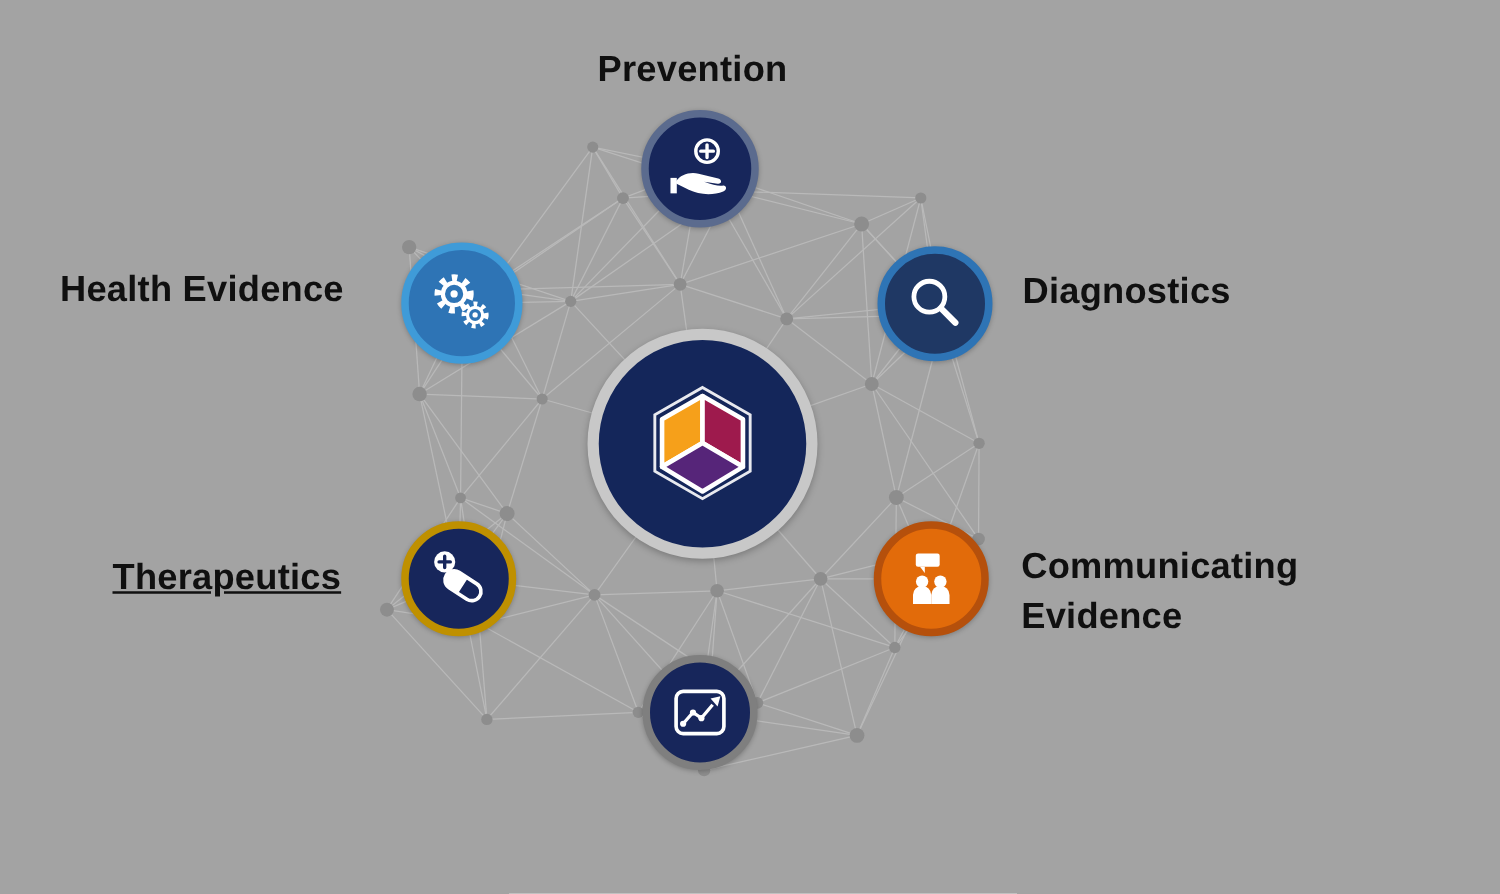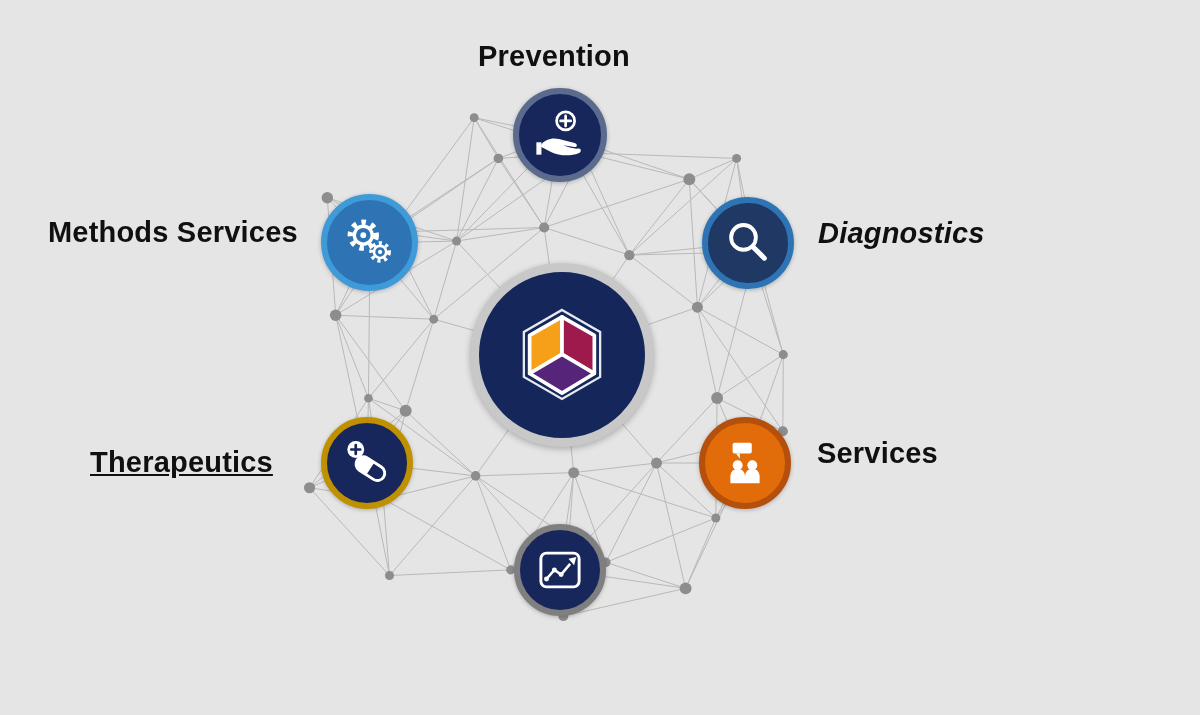--- a/index.html
+++ b/index.html
@@ -1,18 +1,18 @@
 <!DOCTYPE html>
 <html><head>
 <meta charset="utf-8">
 <style>
   html,body{margin:0;padding:0;}
   .canvas{
     position:relative;width:1200px;height:715px;overflow:hidden;
-    background:#e5e5e5;
+    background:#a3a3a3;
     font-family:"Liberation Sans", sans-serif;
   }
   .mesh{position:absolute;left:0;top:0;z-index:1;}
   .node{
     position:absolute;box-sizing:border-box;border-radius:50%;
     display:flex;align-items:center;justify-content:center;z-index:2;
     border:6px solid var(--ring,#888);background:var(--fill,#1b2a5c);
     box-shadow:0 1px 4px rgba(0,0,0,.25);
   }
   .n0{left:513px;top:88px;width:94px;height:94px;}
@@ -27,21 +27,21 @@
     border:9px solid var(--ring,#c8c8c8);background:var(--fill,#14265a);
     display:flex;align-items:center;justify-content:center;
     box-shadow:0 2px 6px rgba(0,0,0,.25);
   }
   .label{
     position:absolute;z-index:3;font-weight:700;font-size:29px;color:#101010;
     white-space:nowrap;letter-spacing:.2px;
   }
   .lab-prevention{left:554px;top:40px;transform:translateX(-50%);}
   .lab-health{left:48px;top:216px;}
-  .lab-diagnostics{left:818px;top:217px;font-style:italic;}
+  .lab-diagnostics{left:818px;top:217px;}
   .lab-therapeutics{left:90px;top:446px;text-decoration:underline;}
   .lab-comm{left:817px;top:433px;line-height:40px;}
   .lab-comm span{display:block;}
   .lab-methods{left:560px;top:658px;transform:translateX(-50%);}
 </style>
 </head>
 <body>
 
 <div class="canvas">
 
@@ -279,20 +279,21 @@
       <rect x="7" y="9" width="34" height="30" rx="5" fill="none" stroke="#fff" stroke-width="2.6"></rect>
       <polyline points="12,32 19,24 25,28 33,18.5" fill="none" stroke="#fff" stroke-width="2.3"></polyline>
       <circle cx="12" cy="32" r="2.2" fill="#fff"></circle>
       <circle cx="19" cy="24" r="2.2" fill="#fff"></circle>
       <circle cx="25" cy="28" r="2.2" fill="#fff"></circle>
       <path d="M38.5 12.5 L31.5 14 L36.5 19.8 Z" fill="#fff"></path>
     </svg>
   </div>
 
   <div class="label lab-prevention">Prevention</div>
-  <div class="label lab-health">Methods Services</div>
+  <div class="label lab-health">Health Evidence</div>
   <div class="label lab-diagnostics">Diagnostics</div>
   <div class="label lab-therapeutics">Therapeutics</div>
   <div class="label lab-comm">
-    <span>Services</span>
+    <span>Communicating</span>
+    <span>Evidence</span>
   </div>
 
 </div>
 
 </body></html>

